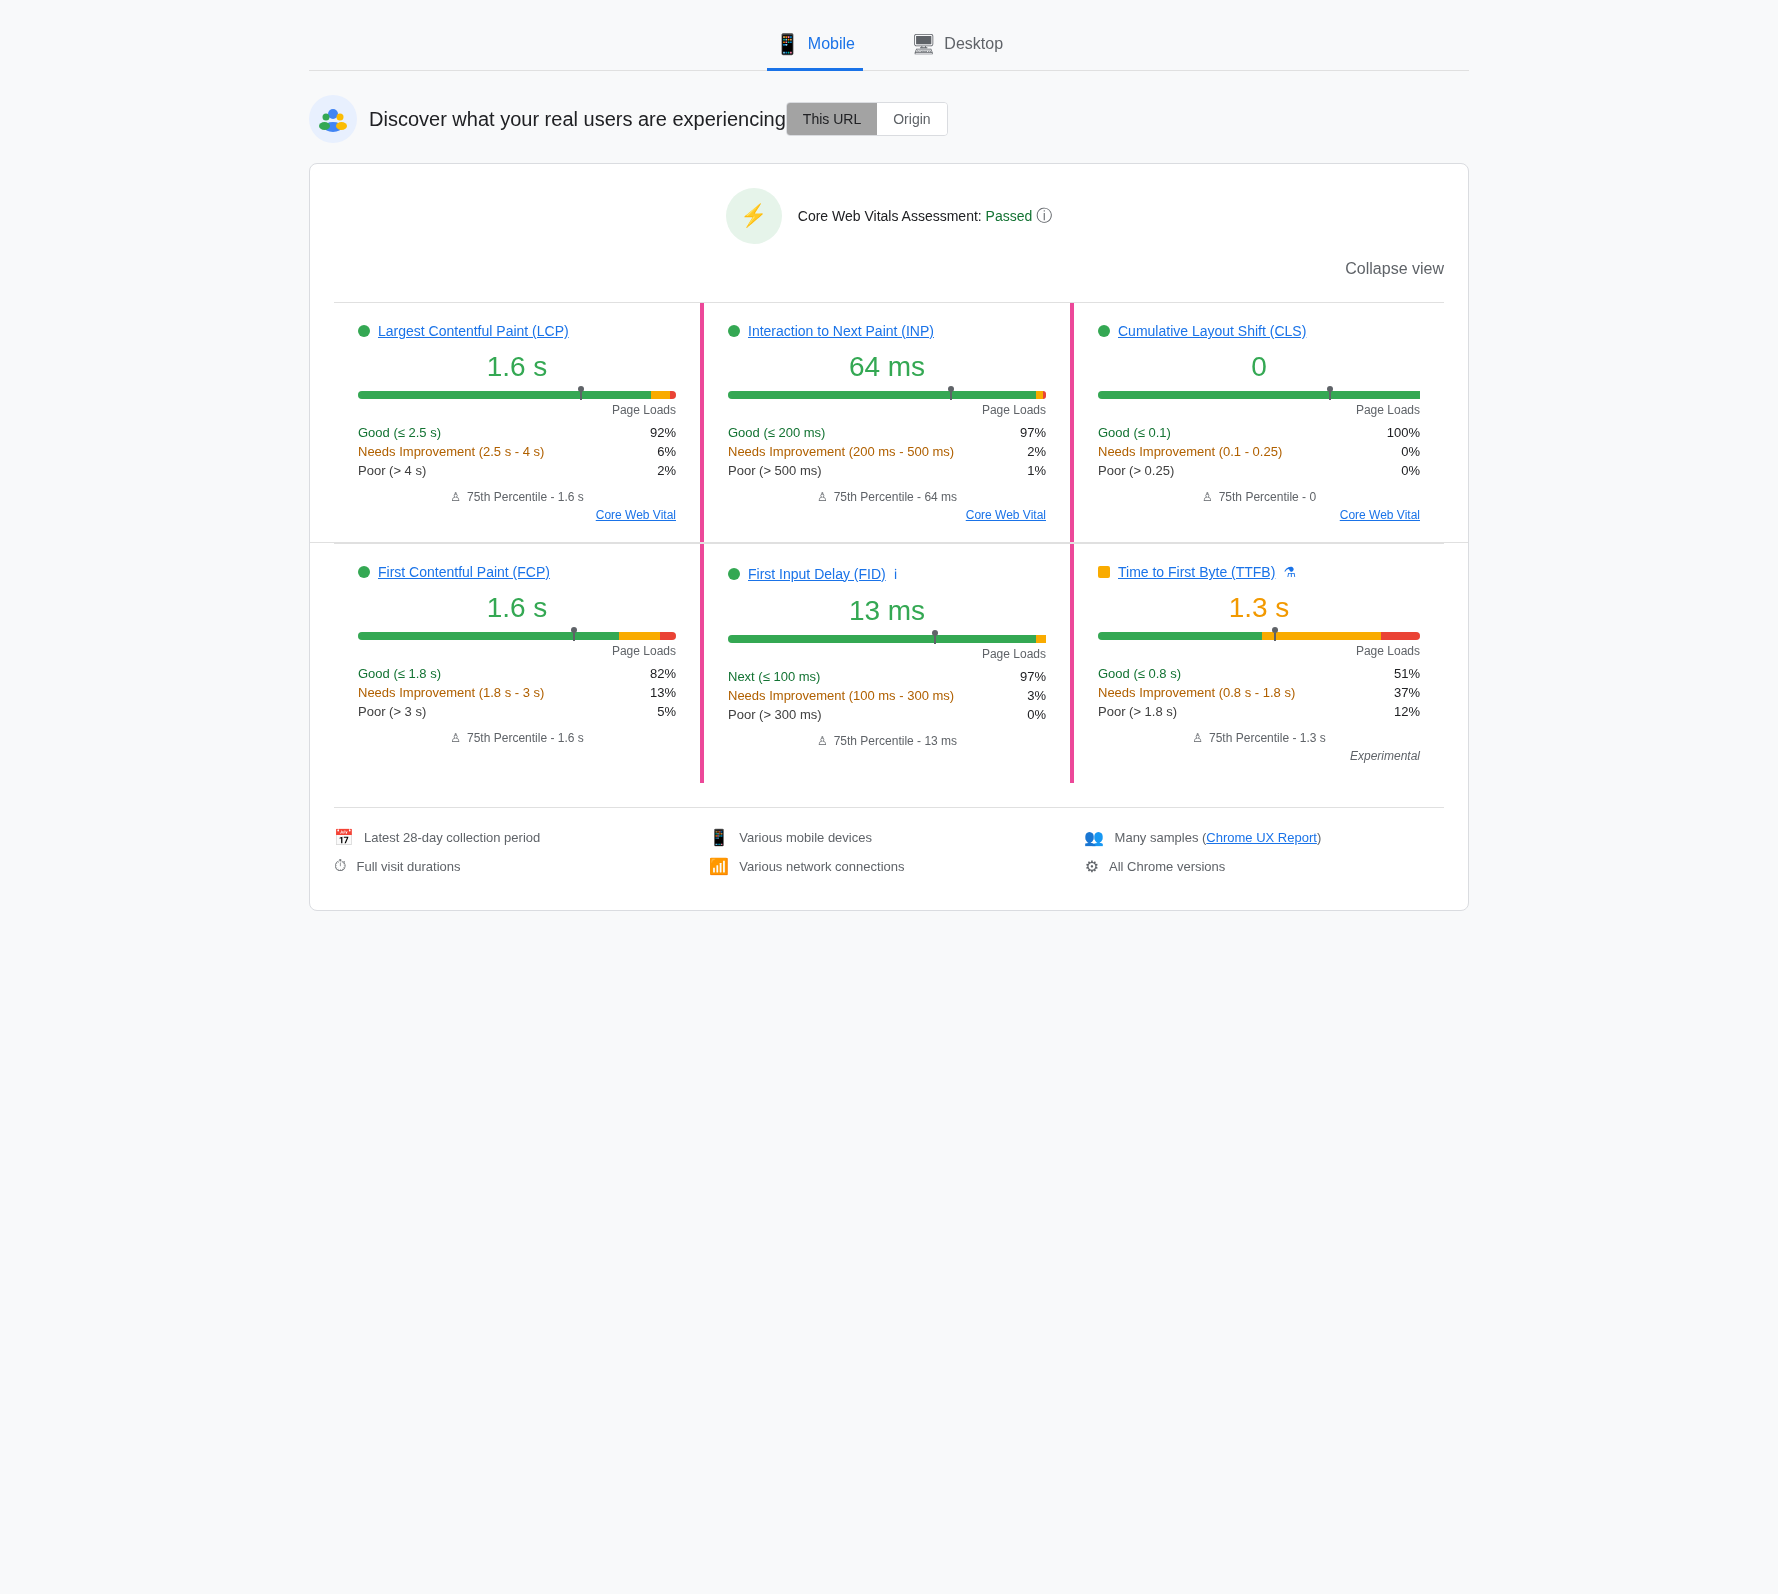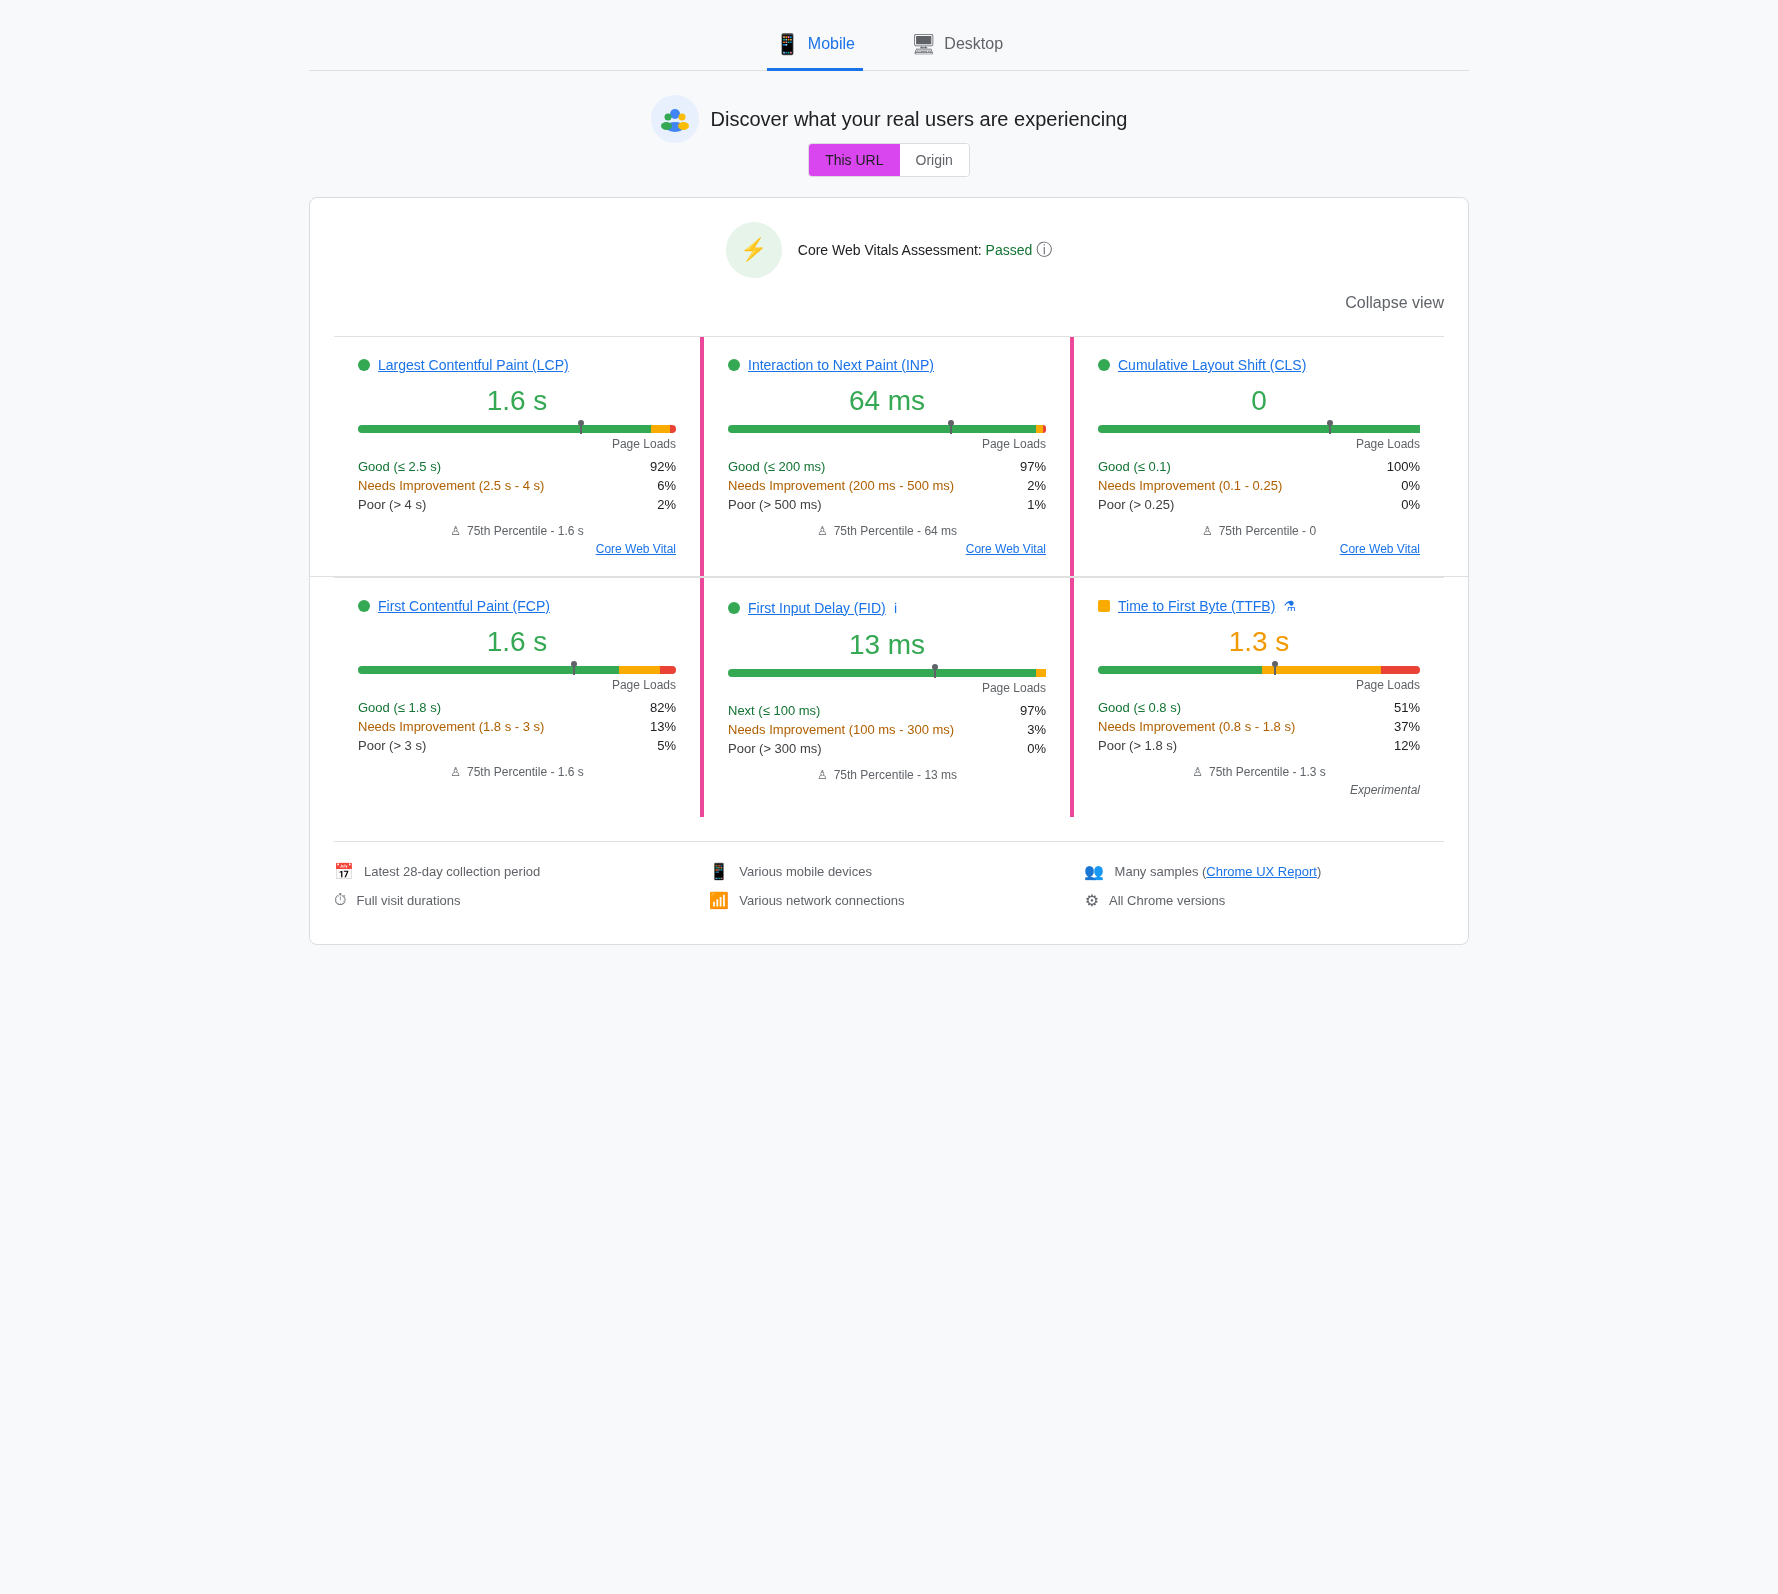--- a/index.html
+++ b/index.html
@@ -43,21 +43,20 @@
     .tab-icon {
       font-size: 20px;
     }
 
     
     .header-row {
       display: flex;
       align-items: center;
       justify-content: flex-start;
       margin-bottom: 20px;
-      flex-direction: column;
     }
     .header-left {
       display: flex;
       align-items: center;
       gap: 12px;
     }
     .avatar-icon {
       width: 48px;
       height: 48px;
       border-radius: 50%;
@@ -83,21 +82,21 @@
     }
     .url-toggle-btn {
       padding: 8px 16px;
       background: white;
       border: none;
       cursor: pointer;
       font-size: 14px;
       color: #5f6368;
     }
     .url-toggle-btn.active {
-      background: #d946ef;
+      background: #a3a3a3;
       color: #202124;
       font-weight: 500;
     }
 
     
     .main-card {
       background: white;
       border: 1px solid #dadce0;
       border-radius: 8px;
       padding: 24px;

